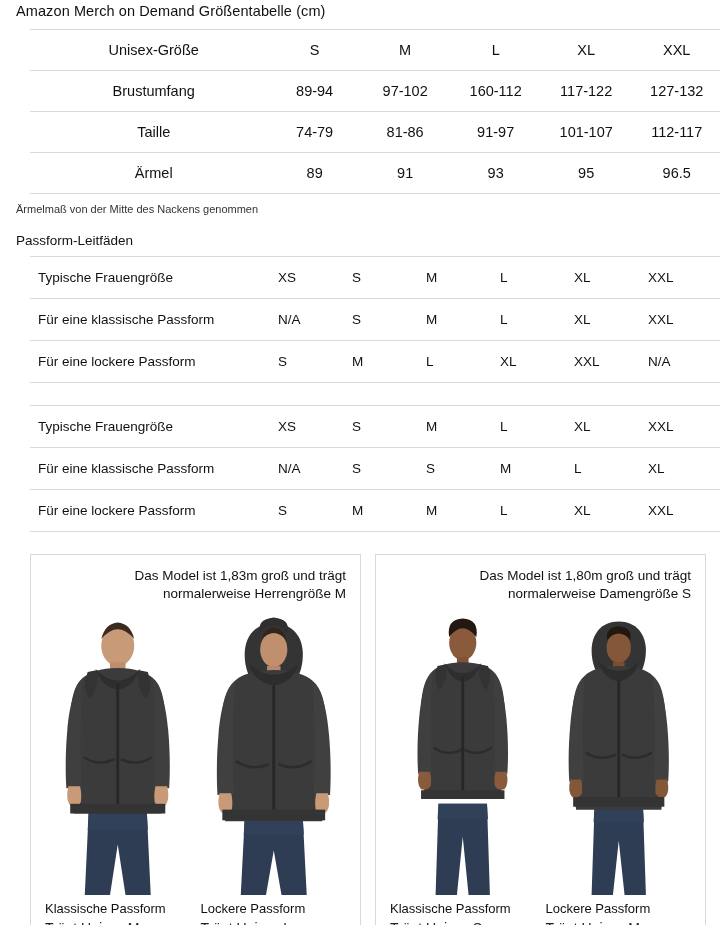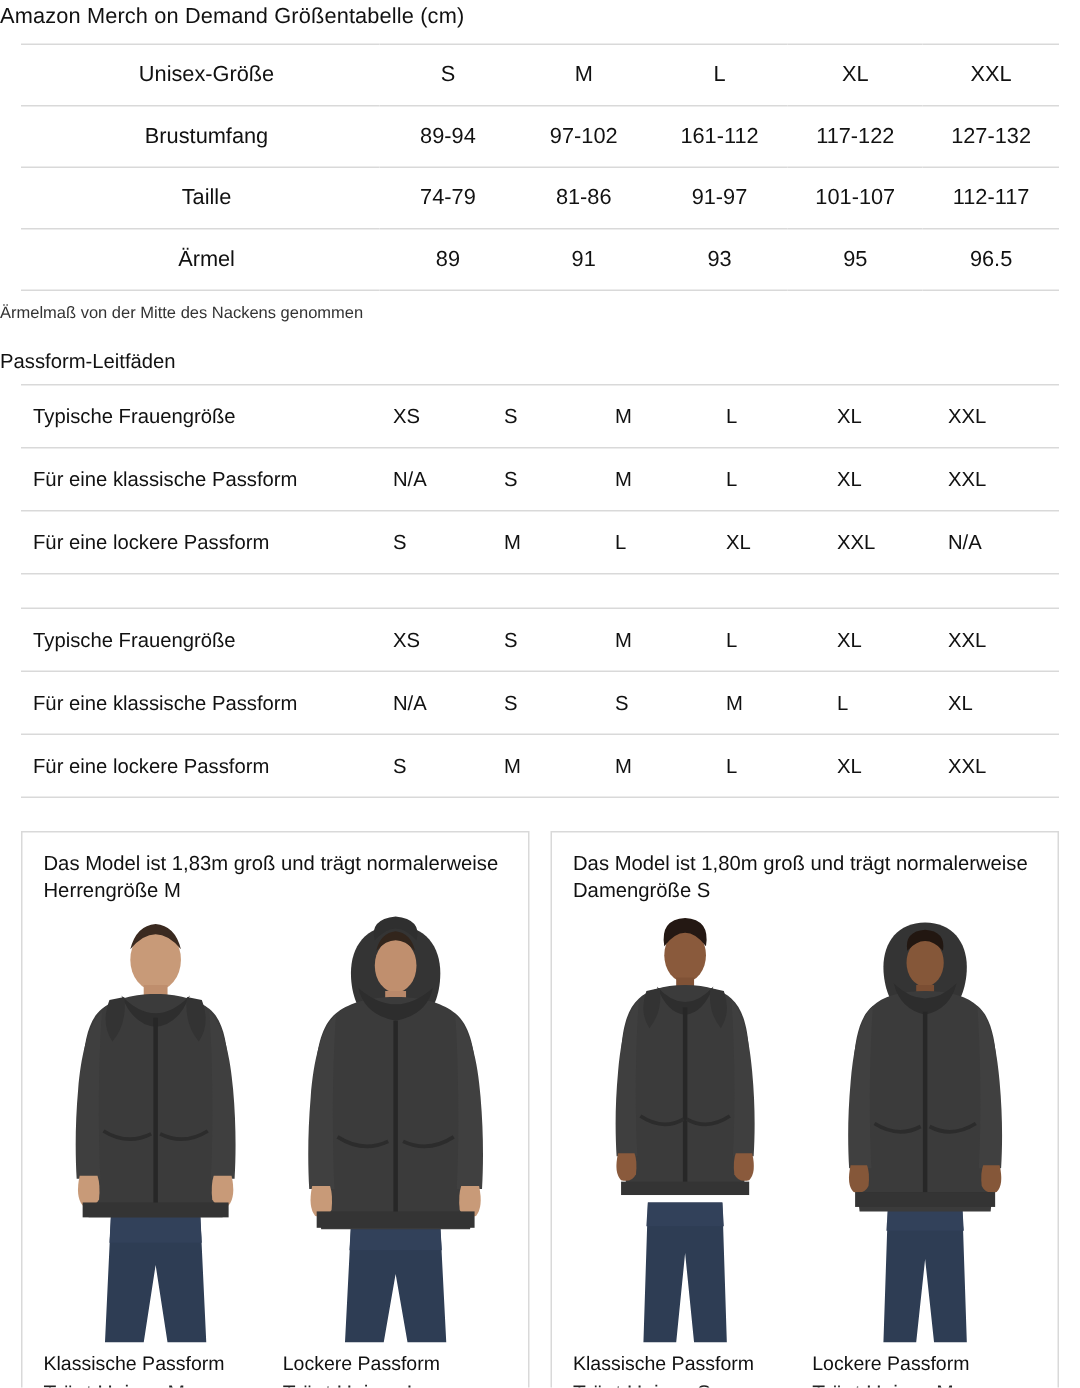--- a/index.html
+++ b/index.html
@@ -13,20 +13,21 @@
     height: 925px;
     font-family: "Liberation Sans", sans-serif;
     color: #111111;
     position: relative;
     overflow: hidden;
   }
   .page {
     width: 720px;
     height: 687px;
     position: relative;
+    padding-left: 16px;
   }
 
   .doc-title {
     font-size: 14.5px;
     color: #111;
     padding: 3px 0 10px 0;
     margin-left: 0px;
     letter-spacing: 0.1px;
   }
 
@@ -93,20 +94,21 @@
     flex: 1 1 0;
     border: 1px solid #d9d9d9;
     padding: 12px 14px 10px 14px;
     min-width: 0;
   }
   .model-caption {
     font-size: 13.5px;
     line-height: 1.35;
     color: #111;
     margin-bottom: 4px;
+    text-align: right;
   }
   .figs {
     display: flex;
     gap: 10px;
     align-items: flex-end;
     height: 288px;
   }
   .fig {
     flex: 1 1 0;
     position: relative;
@@ -147,21 +149,21 @@
       <td class="val">S</td>
       <td class="val">M</td>
       <td class="val">L</td>
       <td class="val">XL</td>
       <td class="val">XXL</td>
     </tr>
     <tr>
       <td class="lbl">Brustumfang</td>
       <td class="val">89-94</td>
       <td class="val">97-102</td>
-      <td class="val">161-112</td>
+      <td class="val">160-112</td>
       <td class="val">117-122</td>
       <td class="val">127-132</td>
     </tr>
     <tr>
       <td class="lbl">Taille</td>
       <td class="val">74-79</td>
       <td class="val">81-86</td>
       <td class="val">91-97</td>
       <td class="val">101-107</td>
       <td class="val">112-117</td>

